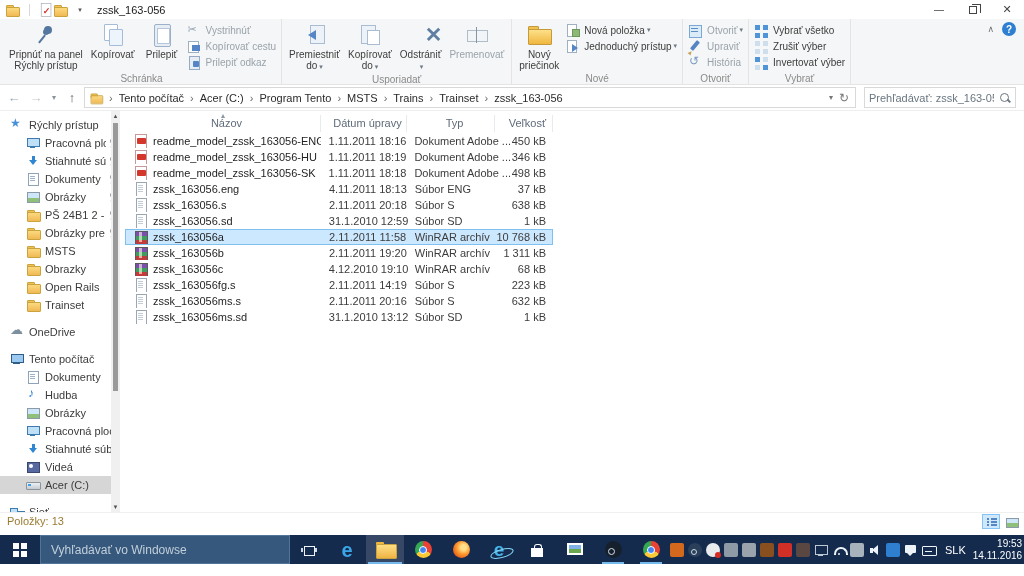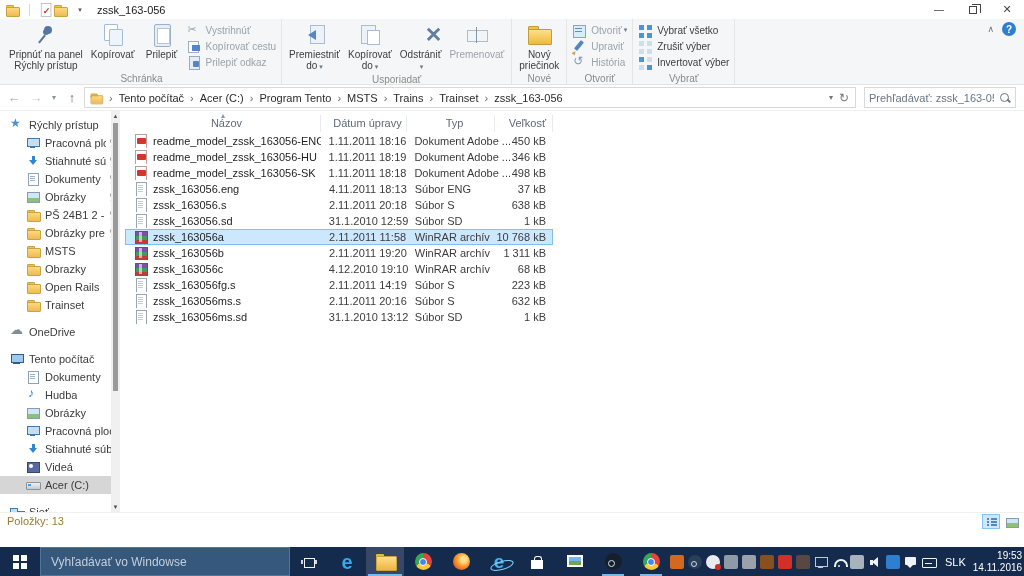--- a/index.html
+++ b/index.html
@@ -155,21 +155,21 @@
   .statusbar{height:17px;display:flex;align-items:center;justify-content:space-between;padding:0 4px 0 7px;border-top:1px solid #f0f0f0}
   .status-count{color:#9a7b31}
   .viewics{display:flex;gap:2px}
   .vic{width:18px;height:15px;position:relative;border:1px solid transparent}
   .vic.sel{background:#cfe8fb;border-color:#84c3f5}
   .vic-details::before{content:"";position:absolute;left:4px;top:3px;width:2px;height:2px;background:#5585c5;box-shadow:0 3px #5585c5,0 6px #5585c5}
   .vic-details::after{content:"";position:absolute;left:8px;top:3px;width:6px;height:2px;background:#5585c5;box-shadow:0 3px #5585c5,0 6px #5585c5}
   .vic-thumbs::before{content:"";position:absolute;left:3px;top:3px;width:11px;height:8px;border:1px solid #8a9aa8;background:linear-gradient(#cde7f8 55%,#8fc07a 55%)}
 
   
-  .taskbar{position:absolute;left:0;right:0;bottom:0;height:29px;background:#152b4d;display:flex;align-items:stretch;color:#fff}
+  .taskbar{position:absolute;left:0;right:0;bottom:12px;height:29px;background:#152b4d;display:flex;align-items:stretch;color:#fff}
   .start-btn{width:40px;display:flex;align-items:center;justify-content:center;flex:none}
   .winlogo{width:14px;height:14px;position:relative}
   .winlogo::before{content:"";position:absolute;left:0;top:0;width:6px;height:6px;background:#fff;box-shadow:8px 0 #fff,0 8px #fff,8px 8px #fff}
   .tb-search{width:250px;background:#35587c;border:1px solid #50749a;display:flex;align-items:center;flex:none}
   .tb-search input{background:transparent;border:none;outline:none;color:#dbe5ee;font-size:12px;padding:0 10px;width:100%}
   .tb-search input::placeholder{color:#c3cfdb;opacity:1}
   .tb-slot{width:38px;display:flex;align-items:center;justify-content:center;position:relative;flex:none}
   .tb-slot.active{background:rgba(255,255,255,.14)}
   .tb-slot.active::after,.tb-slot.running::after{content:"";position:absolute;bottom:0;height:2px;background:#76b9ed}
   .tb-slot.active::after{left:2px;right:2px}
@@ -304,20 +304,32 @@
         </div>
         <div class="g-label">Usporiadať</div>
       </div>
       <div class="rgroup">
         <div class="g-items">
           <button class="bigbtn">
             <span class="ri ri-newfolder"></span>
             <span class="bl">Nový</span>
             <span class="bl">priečinok</span>
           </button>
+          <div class="smallcol">
+            <button class="smallbtn">
+              <span class="rs rs-newitem"></span>
+              <span>Nová položka</span>
+              <span class="dd">▾</span>
+            </button>
+            <button class="smallbtn">
+              <span class="rs rs-easyaccess"></span>
+              <span>Jednoduchý prístup</span>
+              <span class="dd">▾</span>
+            </button>
+          </div>
         </div>
         <div class="g-label">Nové</div>
       </div>
       <div class="rgroup">
         <div class="g-items">
           <div class="smallcol">
             <button class="smallbtn muted">
               <span class="rs rs-open"></span>
               <span>Otvoriť</span>
               <span class="dd">▾</span>

